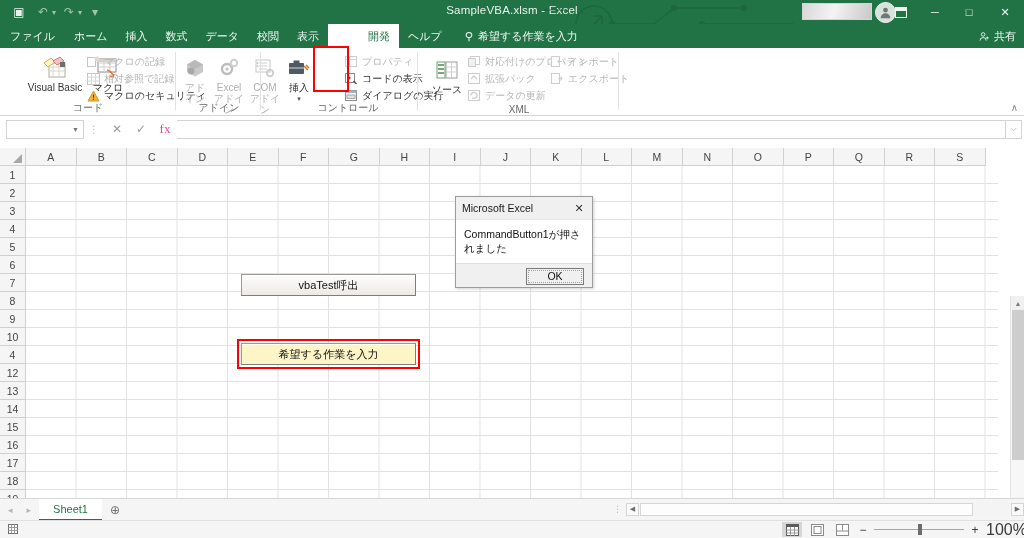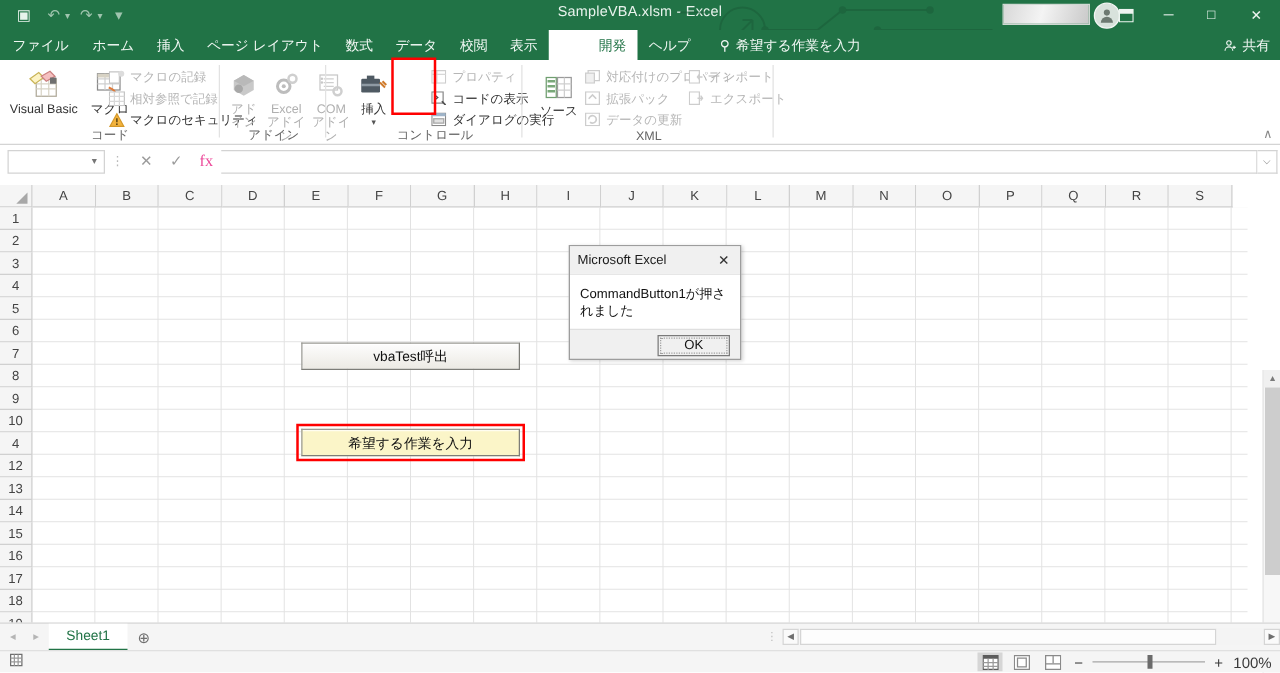--- a/index.html
+++ b/index.html
@@ -248,21 +248,21 @@
     background: #f5f5f5; border-top: 1px solid #e0e0e0;
     display: flex; align-items: center;
   }
   .st-rec { padding-left: 8px; color: #4a4a4a; font-size: 11px; }
   .st-right { position: absolute; right: 6px; display: flex; align-items: center; gap: 5px; }
   .viewbtn { width: 20px; height: 15px; display:flex;align-items:center;justify-content:center; color:#4a4a4a; font-size:11px; }
   .viewbtn.active { background: #d6d6d6; }
   .zoom-minus, .zoom-plus { color:#3a3a3a; font-size: 12px; width: 12px; text-align:center; }
   .zoom-track { width: 90px; height: 1px; background: #a6a6a6; position: relative; }
   .zoom-thumb { position: absolute; left: 44px; top: -5px; width: 4px; height: 11px; background: #6b6b6b; }
-  .zoom-label { font-size: 12px; color: #3a3a3a; width: 32px; text-align: center; }
+  .zoom-label { font-size: 16px; color: #3a3a3a; width: 32px; text-align: center; }
 </style>
 </head>
 <body>
 
 <div id="app">
 
   <div class="titlebar">
     <div class="qat">
       <div class="qat-btn">▣</div>
       <div class="qat-btn dim">↶</div>
@@ -308,21 +308,20 @@
       <div class="wc">─</div>
       <div class="wc">□</div>
       <div class="wc close">✕</div>
     </div>
   </div>
 
   <div class="tabstrip">
     <div class="tab file">ファイル</div>
     <div class="tab">ホーム</div>
     <div class="tab">挿入</div>
-    <div class="tab">ページ レイアウト</div>
     <div class="tab">数式</div>
     <div class="tab">データ</div>
     <div class="tab">校閲</div>
     <div class="tab">表示</div>
     <div class="tab active">開発</div>
     <div class="tab">ヘルプ</div>
     <div class="tellme">
       <span class="bulb">⚲</span>
       <span>希望する作業を入力</span>
     </div>
@@ -333,21 +332,21 @@
           <path d="M12 8 v4 M10 10 h4" stroke="#f0f7f3" stroke-width="1.3"></path>
         </svg>
       <span>共有</span>
     </div>
   </div>
 
   <div class="ribbon">
 
     <div class="grp" style="left:0; width:176px;">
       <div style="position:absolute; left:4px; top:2px; display:flex;">
-        <div class="bigbtn" style="width:62px;">
+        <div class="bigbtn" style="width:62px;margin-left:20px;">
           <span class="ic">
             <svg width="26" height="24" viewBox="0 0 26 24">
               <rect x="7" y="7" width="16" height="14" fill="#fff" stroke="#b0aa9a"></rect>
               <g stroke="#d8d4c6">
                   <path d="M7 11h16M7 15h16M11 7v14M17 7v14"></path>
                 </g>
               <polygon points="2,7 9,2 13,6 6,11" fill="#fdf3c4" stroke="#c9b458"></polygon>
               <polygon points="11,5 18,1 22,5 15,9" fill="#f5c0c0" stroke="#cc8080"></polygon>
               <rect x="18" y="6" width="5" height="5" fill="#6f6f6f"></rect>
             </svg>

